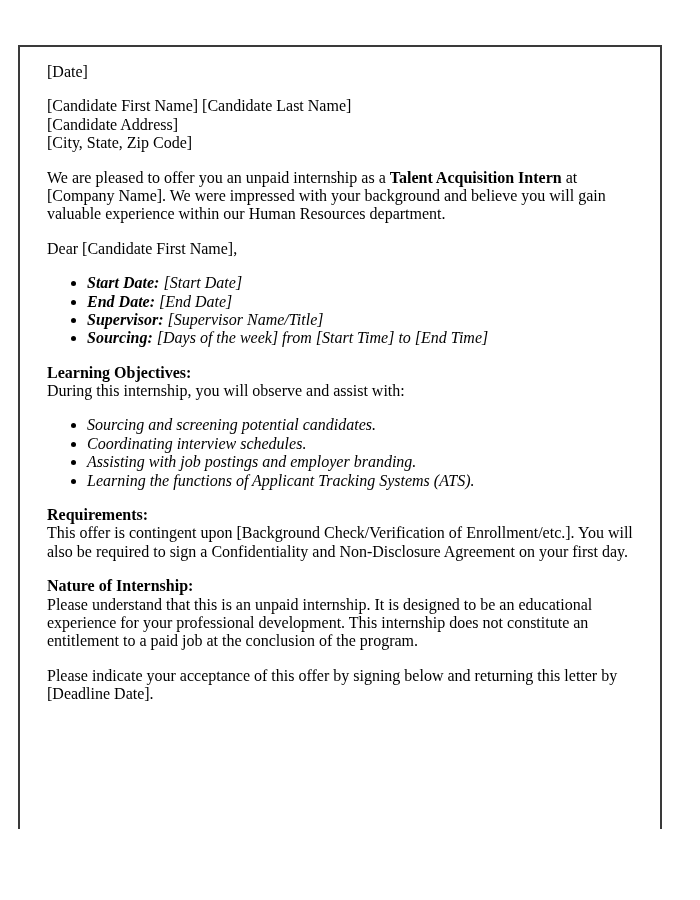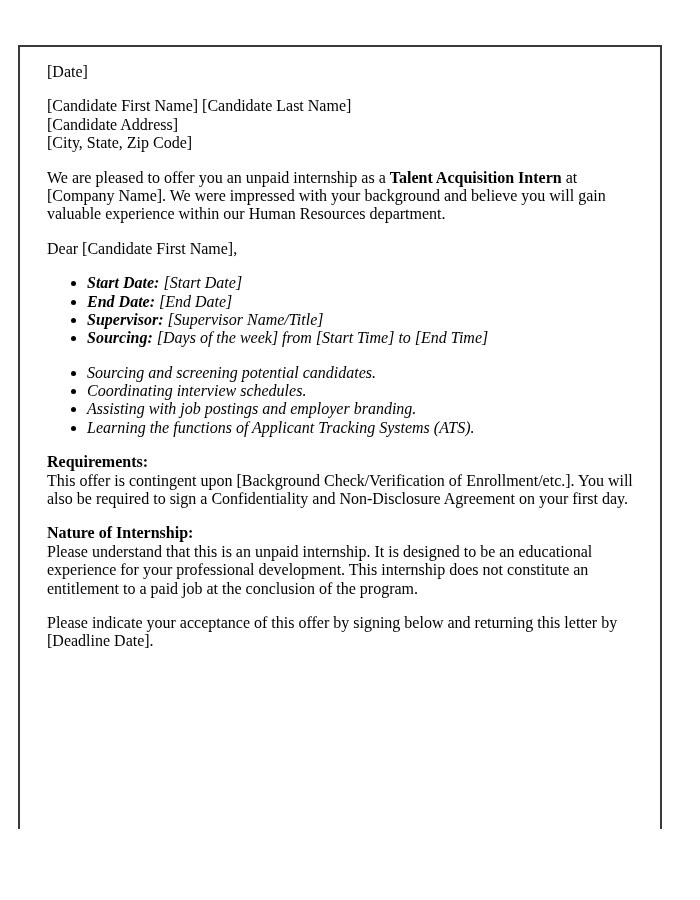--- a/index.html
+++ b/index.html
@@ -77,20 +77,24 @@
       <strong>End Date:</strong><span> [End Date]</span>
     </li>
     <li>
       <strong>Supervisor:</strong><span> [Supervisor Name/Title]</span>
     </li>
     <li>
       <strong>Sourcing:</strong><span> [Days of the week] from [Start Time] to [End Time]</span>
     </li>
   </ul>
 
+  <p>
+    <strong>Learning Objectives:</strong><br>
+    <span>During this internship, you will observe and assist with:</span>
+  </p>
 
   <ul>
     <li>Sourcing and screening potential candidates.</li>
     <li>Coordinating interview schedules.</li>
     <li>Assisting with job postings and employer branding.</li>
     <li>Learning the functions of Applicant Tracking Systems (ATS).</li>
   </ul>
 
   <p>
     <strong>Requirements:</strong><br>

